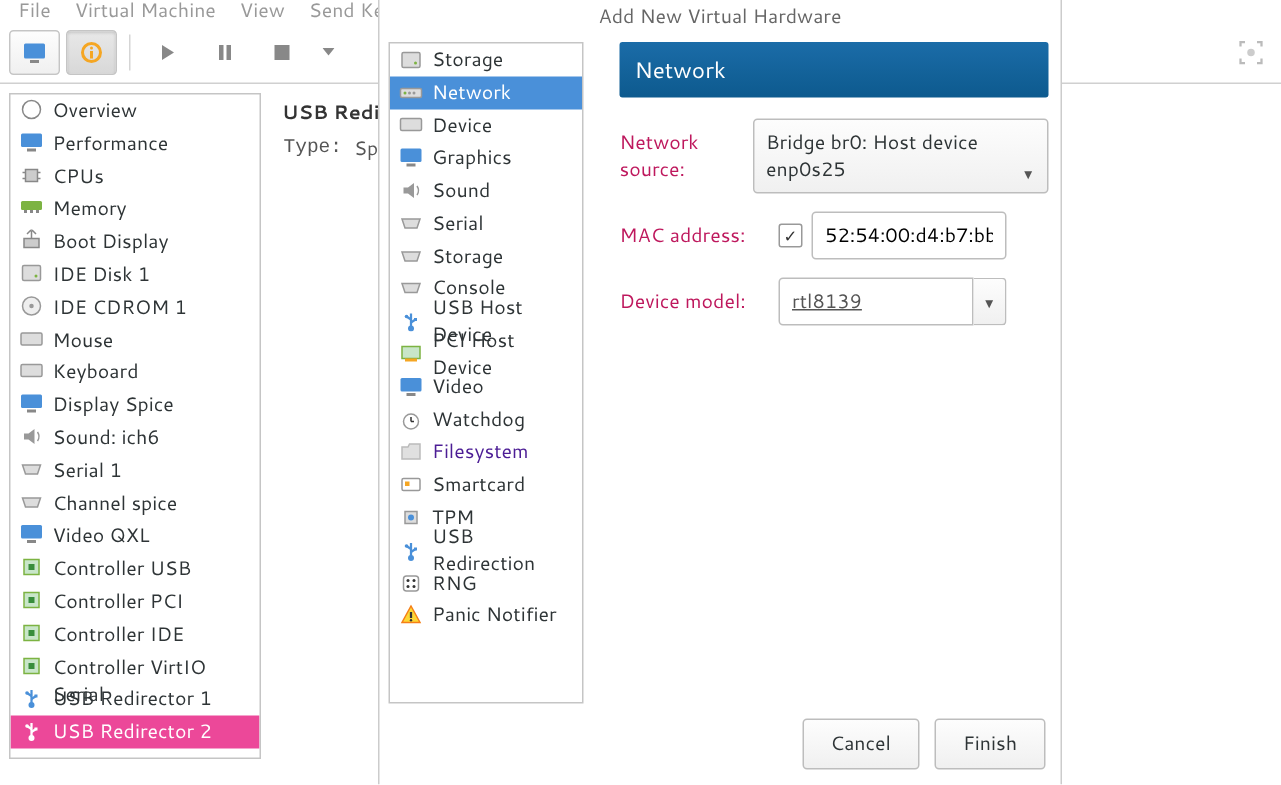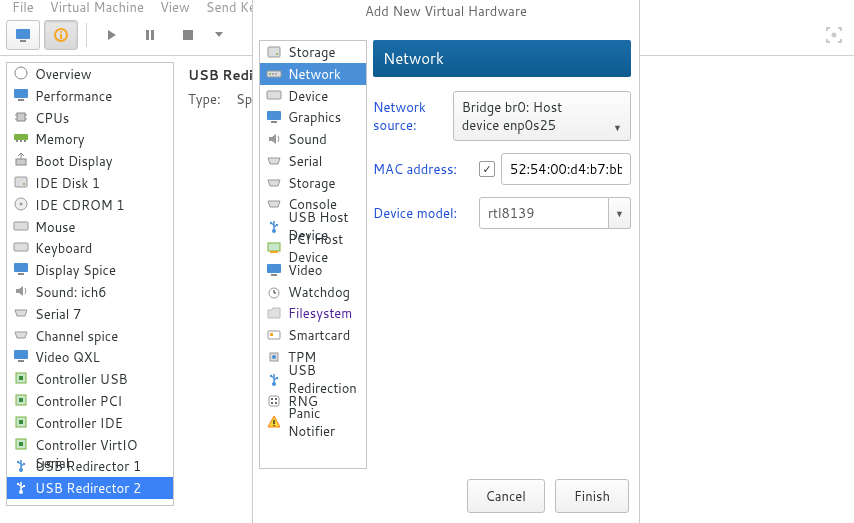--- a/index.html
+++ b/index.html
@@ -11,47 +11,47 @@
 .toolbar { height: 42px; border-bottom: 1px solid #d0d0d0; display: flex; align-items: center; padding: 0 6px; gap: 4px; }
 .toolbar-btn { width: 34px; height: 30px; border: 1px solid #c5c5c5; border-radius: 3px; background: linear-gradient(#fdfdfd,#f0f0f0); display: flex; align-items: center; justify-content: center; }
 .toolbar-btn.active { background: linear-gradient(#e8e8e8,#d8d8d8); box-shadow: inset 0 1px 2px rgba(0,0,0,0.15); }
 .toolbar-sep { width: 1px; height: 24px; background: #d5d5d5; margin: 0 4px; }
 .toolbar-right { margin-left: auto; width: 28px; height: 28px; display:flex; align-items:center; justify-content:center; }
 
 .main-row { display: flex; height: calc(523px - 14px - 42px); }
 .left-panel { width: 180px; padding: 6px; }
 .hw-list { border: 1px solid #c5c5c5; height: 444px; overflow: hidden; background: #fff; }
 .hw-item { display: flex; align-items: flex-start; gap: 6px; padding: 2px 6px; height: 21.8px; cursor: pointer; }
-.hw-item.selected { background: #3b82f6; color: #fff; }
+.hw-item.selected { background: #ec4899; color: #fff; }
 .hw-icon { width: 16px; height: 16px; flex-shrink: 0; display:flex; align-items:center; justify-content:center; }
 
 .center-panel { flex: 1; padding: 10px 8px; position: relative; }
 .center-row { display: flex; gap: 8px; margin-bottom: 6px; font-size: 13px; color: #555; }
-.center-label { width: 120px; text-align: left; }
-
-
-.dialog { position: absolute; left: 252px; top: 0; width: 388px; height: 523px; background: #fff; border-left: 1px solid #ccc; border-right: 1px solid #ccc; z-index: 10; display:flex; flex-direction:column; }
+.center-label { width: 120px; text-align: right; font-family: Liberation Mono, monospace; }
+
+
+.dialog { position: absolute; left: 252px; top: 0; width: 456px; height: 523px; background: #fff; border-left: 1px solid #ccc; border-right: 1px solid #ccc; z-index: 10; display:flex; flex-direction:column; }
 .dialog-title { text-align: center; font-size: 13px; color: #666; padding: 2px 0 8px; }
-.dialog-body { display: flex; flex: 1; padding: 0 8px 0 6px; gap: 6px; margin-top: 12px; }
+.dialog-body { display: flex; flex: 1; padding: 0 8px 0 6px; gap: 24px; }
 .cat-list { width: 130px; border: 1px solid #c5c5c5; background: #fff; overflow: hidden; }
 .cat-item { display: flex; align-items: center; gap: 6px; padding: 2px 6px; height: 21.8px; cursor: pointer; }
 .cat-item.selected { background: #4a90d9; color: #fff; }
 .cat-item.disabled { color: #4c1d95; }
 .cat-icon { width: 16px; height: 16px; flex-shrink:0; display:flex; align-items:center; justify-content:center; }
 
 .detail-pane { flex: 1; display:flex; flex-direction:column; }
 .detail-header { background: #0d5a8e; background: linear-gradient(#1b6ca8,#0d5a8e); color: #fff; padding: 8px 10px; font-size: 15px; border-radius: 2px; margin-bottom: 14px; }
 .form-row { display: flex; align-items: center; margin-bottom: 12px; gap: 6px; }
-.form-label { width: 100px; text-align: left; font-size: 13px; color: #1d4ed8; }
+.form-label { width: 100px; text-align: left; font-size: 13px; color: #be185d; }
 .combo { border: 1px solid #bdbdbd; border-radius: 3px; background: linear-gradient(#fdfdfd,#f0f0f0); padding: 6px 8px; display:flex; align-items:flex-end; gap:6px; font-size: 13px; }
 .combo .caret { margin-left: 4px; font-size: 9px; color: #555; }
 .text-input { border: 1px solid #bdbdbd; border-radius: 3px; padding: 6px 8px; font-size: 13px; width: 130px; background:#fff; }
 .checkbox { width: 16px; height: 16px; border: 1px solid #999; border-radius: 2px; background: #fff; display:flex; align-items:center; justify-content:center; font-size:11px; color:#333; }
 .model-combo { display:flex; }
-.model-input { border: 1px solid #bdbdbd; border-radius: 3px 0 0 3px; padding: 6px 8px; font-size: 13px; width: 130px; background:#fff; color:#555; }
+.model-input { border: 1px solid #bdbdbd; border-radius: 3px 0 0 3px; padding: 6px 8px; font-size: 13px; width: 130px; background:#fff; color:#555;text-decoration:underline; }
 .model-caret { border: 1px solid #bdbdbd; border-left:none; border-radius: 0 3px 3px 0; width: 22px; display:flex; align-items:center; justify-content:center; background: linear-gradient(#fdfdfd,#f0f0f0); }
 
 .dialog-footer { padding: 10px; display:flex; justify-content:flex-end; gap: 10px; align-items: flex-end; }
 .btn { border: 1px solid #bdbdbd; border-radius: 3px; background: linear-gradient(#fdfdfd,#f0f0f0); padding: 7px 18px; font-size: 13px; cursor:pointer; }
 
 svg { display:block; }
 </style>
 </head>
 <body>
 
@@ -209,21 +209,21 @@
             </svg>
           </span>
           <span>Sound: ich6</span>
         </div>
         <div class="hw-item">
           <span class="hw-icon">
             <svg width="16" height="10">
               <path d="M2 2 L14 2 L12 8 L4 8 Z" fill="#ddd" stroke="#999"></path>
             </svg>
           </span>
-          <span>Serial 7</span>
+          <span>Serial 1</span>
         </div>
         <div class="hw-item">
           <span class="hw-icon">
             <svg width="16" height="10">
               <path d="M2 2 L14 2 L12 8 L4 8 Z" fill="#ddd" stroke="#999"></path>
             </svg>
           </span>
           <span>Channel spice</span>
         </div>
         <div class="hw-item">

